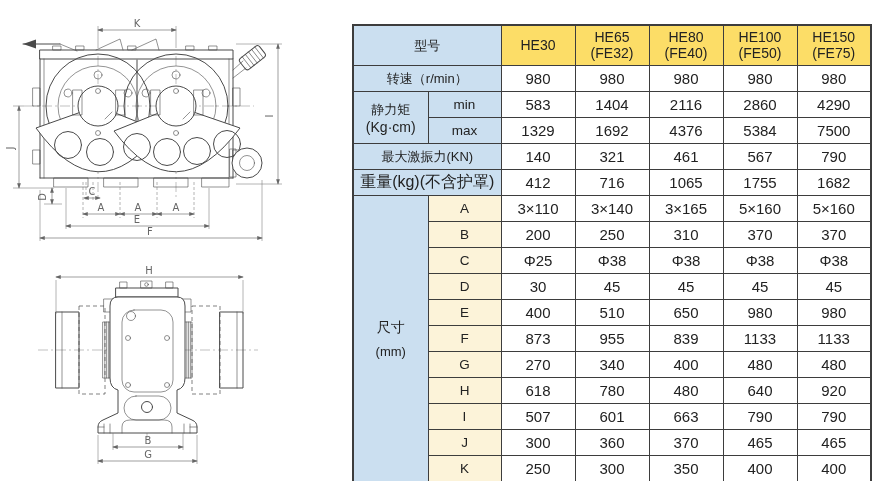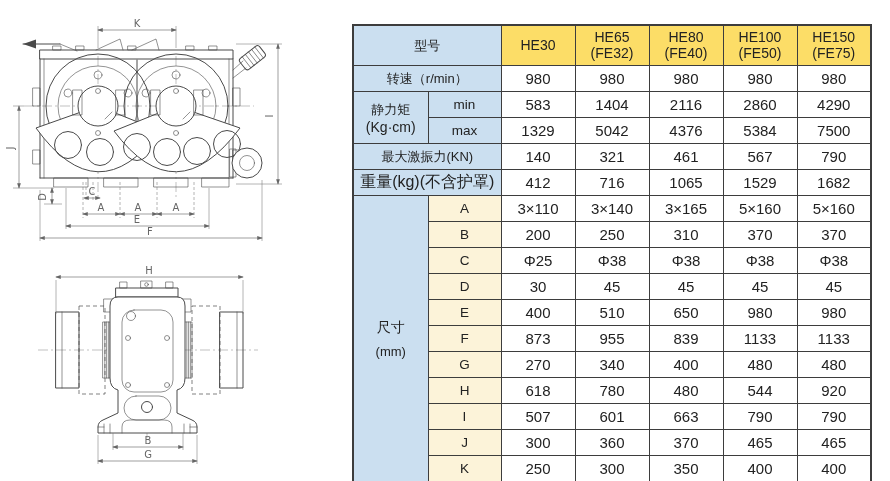--- a/index.html
+++ b/index.html
@@ -276,39 +276,39 @@
       <td class="blue sub">min</td>
       <td class="num">583</td>
       <td class="num">1404</td>
       <td class="num">2116</td>
       <td class="num">2860</td>
       <td class="num">4290</td>
     </tr>
     <tr>
       <td class="blue sub">max</td>
       <td class="num">1329</td>
-      <td class="num">5042</td>
+      <td class="num">1692</td>
       <td class="num">4376</td>
       <td class="num">5384</td>
       <td class="num">7500</td>
     </tr>
     <tr>
       <td colspan="2" class="blue zh">最大激振力(KN)</td>
       <td class="num">140</td>
       <td class="num">321</td>
       <td class="num">461</td>
       <td class="num">567</td>
       <td class="num">790</td>
     </tr>
     <tr>
       <td colspan="2" class="blue sm">重量(kg)(不含护罩)</td>
       <td class="num">412</td>
       <td class="num">716</td>
       <td class="num">1065</td>
-      <td class="num">1529</td>
+      <td class="num">1755</td>
       <td class="num">1682</td>
     </tr>
     <tr>
       <td rowspan="11" class="blue">
         <div class="zh dimlabel-top">尺寸</div>
         <div class="zh">(mm)</div>
       </td>
       <td class="cream sub">A</td>
       <td class="num">3×110</td>
       <td class="num">3×140</td>
@@ -362,21 +362,21 @@
       <td class="num">340</td>
       <td class="num">400</td>
       <td class="num">480</td>
       <td class="num">480</td>
     </tr>
     <tr>
       <td class="cream sub">H</td>
       <td class="num">618</td>
       <td class="num">780</td>
       <td class="num">480</td>
-      <td class="num">544</td>
+      <td class="num">640</td>
       <td class="num">920</td>
     </tr>
     <tr>
       <td class="cream sub">I</td>
       <td class="num">507</td>
       <td class="num">601</td>
       <td class="num">663</td>
       <td class="num">790</td>
       <td class="num">790</td>
     </tr>

